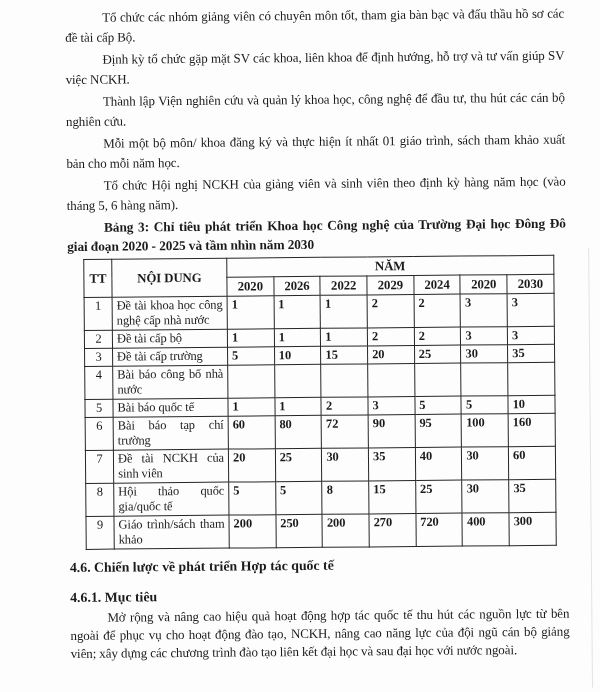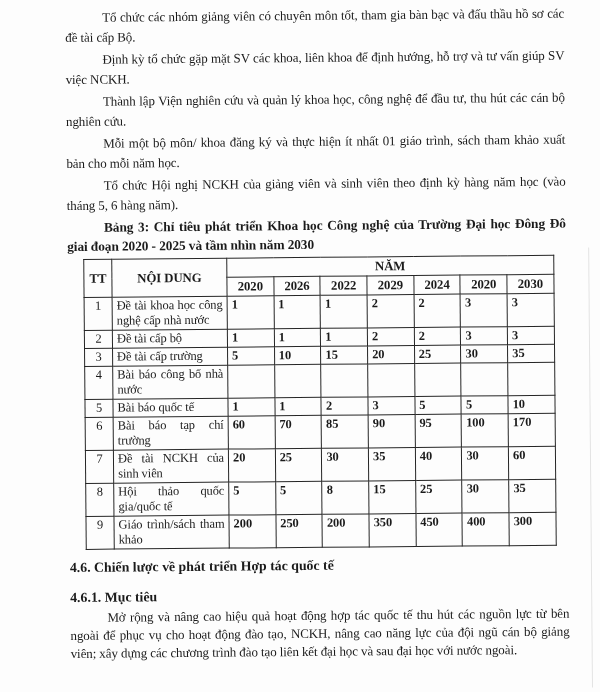--- a/index.html
+++ b/index.html
@@ -192,26 +192,26 @@
             <td class="num-cell">2</td>
             <td class="num-cell">3</td>
             <td class="num-cell">5</td>
             <td class="num-cell">5</td>
             <td class="num-cell">10</td>
           </tr>
           <tr>
             <td class="tt-cell">6</td>
             <td class="label-cell">Bài báo tạp chí trường</td>
             <td class="num-cell">60</td>
-            <td class="num-cell">70</td>
-            <td class="num-cell">85</td>
+            <td class="num-cell">80</td>
+            <td class="num-cell">72</td>
             <td class="num-cell">90</td>
             <td class="num-cell">95</td>
             <td class="num-cell">100</td>
-            <td class="num-cell">170</td>
+            <td class="num-cell">160</td>
           </tr>
           <tr>
             <td class="tt-cell">7</td>
             <td class="label-cell">Đề tài NCKH của sinh viên</td>
             <td class="num-cell">20</td>
             <td class="num-cell">25</td>
             <td class="num-cell">30</td>
             <td class="num-cell">35</td>
             <td class="num-cell">40</td>
             <td class="num-cell">30</td>
@@ -227,22 +227,22 @@
             <td class="num-cell">25</td>
             <td class="num-cell">30</td>
             <td class="num-cell">35</td>
           </tr>
           <tr>
             <td class="tt-cell">9</td>
             <td class="label-cell">Giáo trình/sách tham khảo</td>
             <td class="num-cell">200</td>
             <td class="num-cell">250</td>
             <td class="num-cell">200</td>
-            <td class="num-cell">350</td>
-            <td class="num-cell">450</td>
+            <td class="num-cell">270</td>
+            <td class="num-cell">720</td>
             <td class="num-cell">400</td>
             <td class="num-cell">300</td>
           </tr>
         </tbody>
     </table>
 
     <h2 class="h46">4.6. Chiến lược về phát triển Hợp tác quốc tế</h2>
     <h3 class="h461">4.6.1. Mục tiêu</h3>
     <p class="last-par">Mở rộng và nâng cao hiệu quả hoạt động hợp tác quốc tế thu hút các nguồn lực từ bên ngoài để phục vụ cho hoạt động đào tạo, NCKH, nâng cao năng lực của đội ngũ cán bộ giảng viên; xây dựng các chương trình đào tạo liên kết đại học và sau đại học với nước ngoài.</p>
 

